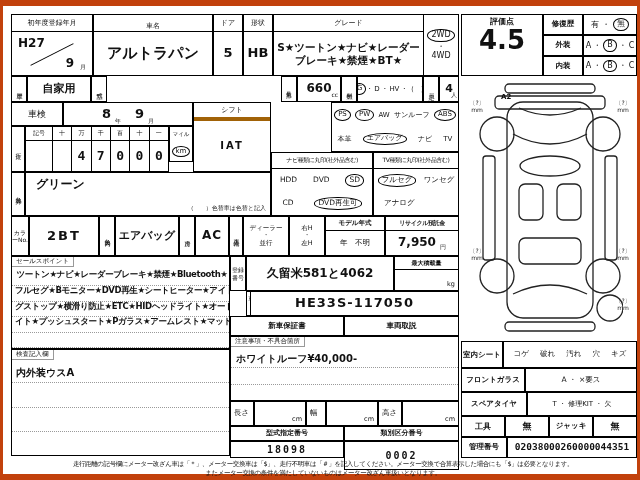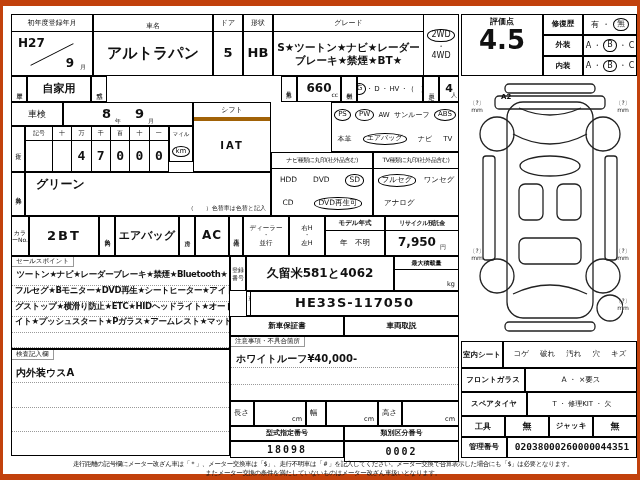--- a/index.html
+++ b/index.html
@@ -321,21 +321,21 @@
 
   <div class="c f7 b" style="left:227px;top:420px;width:114px;height:15px;">
         <span>型式指定番号</span>
       </div>
   <div class="c f7 b" style="left:341px;top:420px;width:115px;height:15px;">
         <span>類別区分番号</span>
       </div>
   <div class="c b f10 mono" style="left:227px;top:435px;width:114px;height:17px;letter-spacing:2px;">
         <span>18098</span>
       </div>
-  <div class="c b f10 mono" style="left:341px;top:435px;width:115px;height:21px;letter-spacing:2px;text-align:center;">
+  <div class="c b f10 mono" style="left:341px;top:435px;width:115px;height:29px;letter-spacing:2px;text-align:center;">
         <span>0002</span>
       </div>
 
   <div class="c col" style="left:458px;top:8px;width:82px;height:62px;justify-content:flex-start;">
     <span class="f8 b" style="margin-top:2px;">評価点</span>
     <span class="b f26" style="margin-top:0px;">4.5</span>
   </div>
   <div class="c f75 b" style="left:540px;top:8px;width:40px;height:21px;">
         <span>修復歴</span>
       </div>

